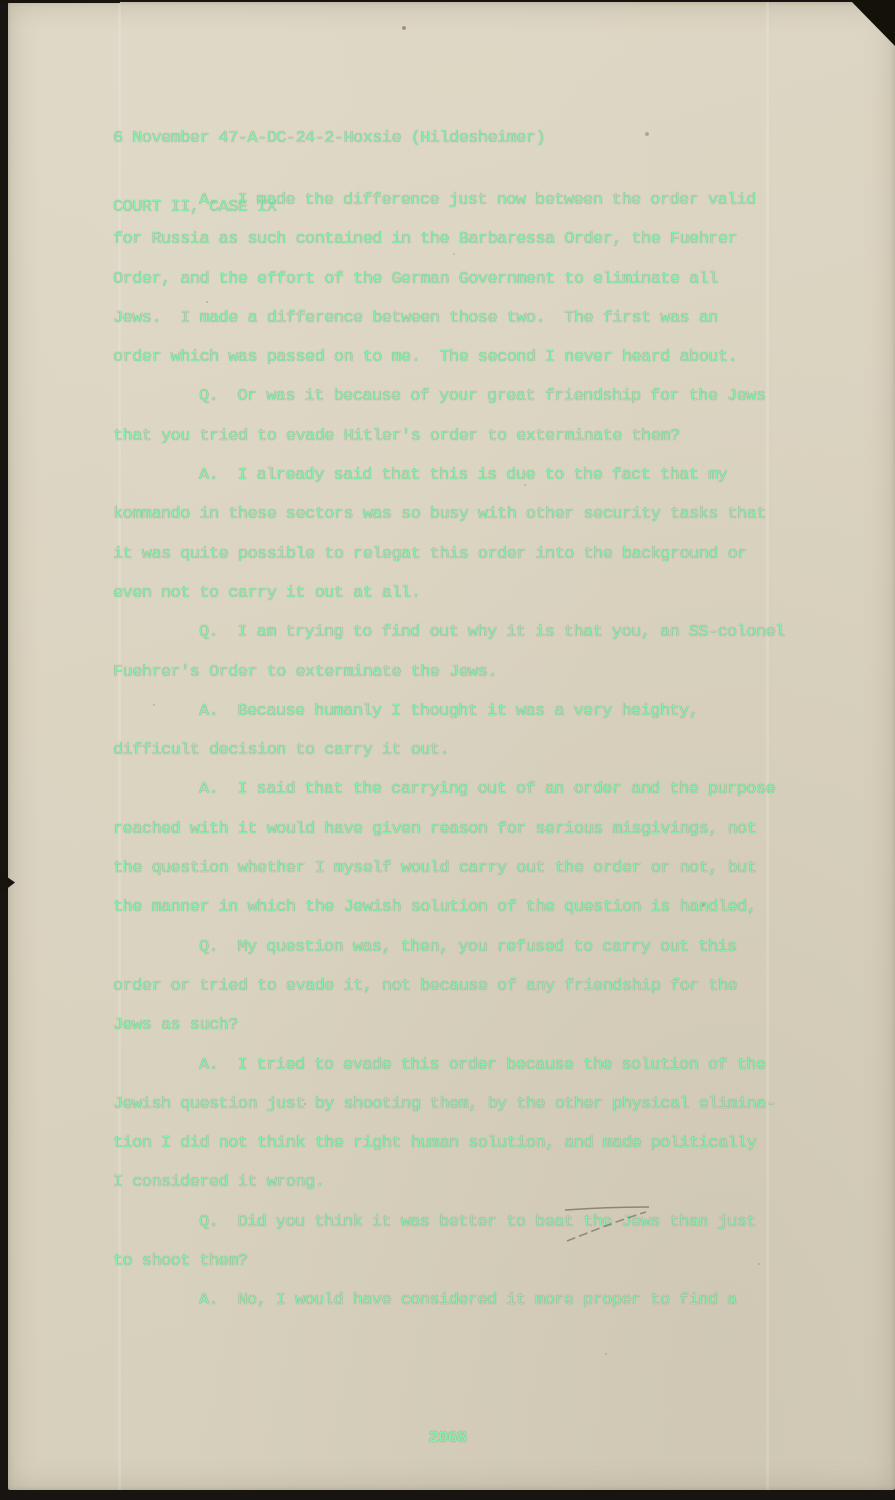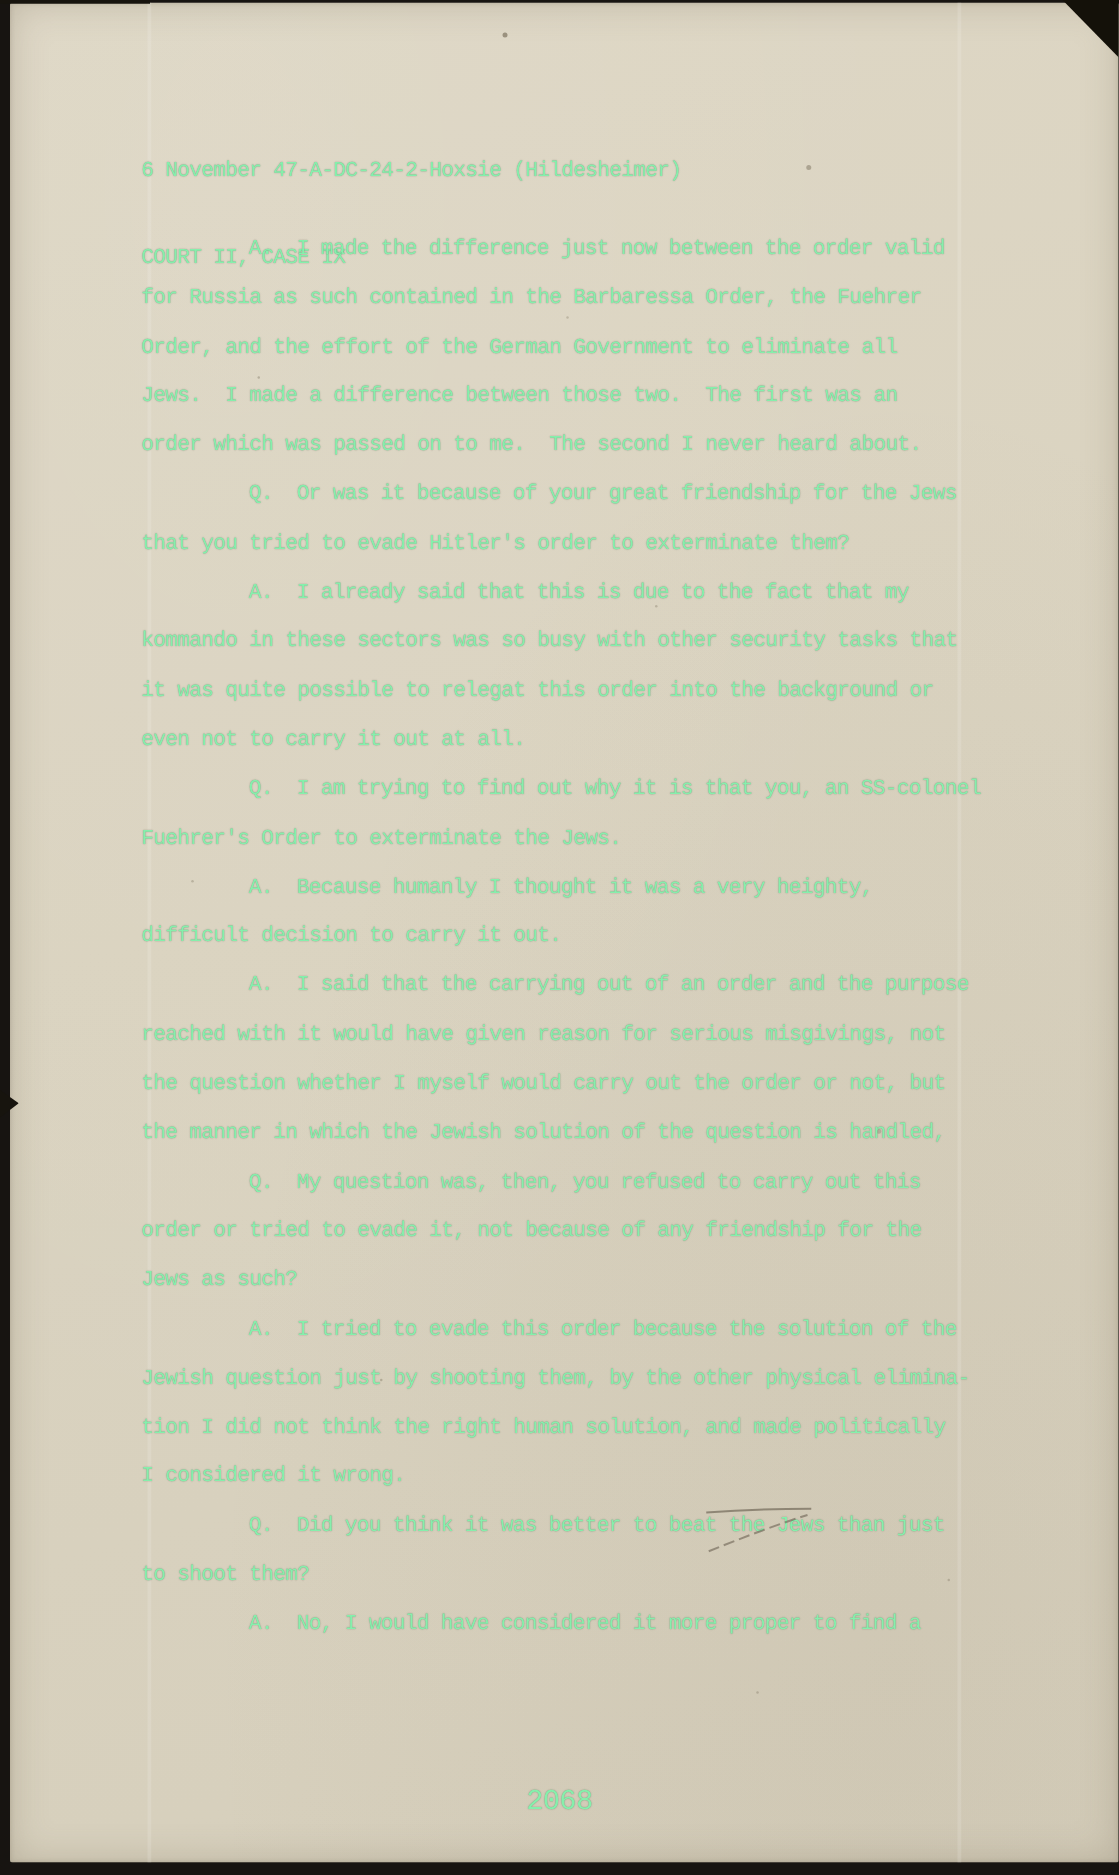--- a/index.html
+++ b/index.html
@@ -40,21 +40,21 @@
     font-size:17px;letter-spacing:-0.6px;line-height:23px;white-space:pre;
   }
   .body-text{
     position:absolute;left:113px;top:180px;width:720px;
     font-size:17px;letter-spacing:-0.6px;line-height:39.3px;
   }
   .line{white-space:pre;}
   .line.first{padding-left:86px;font-family:Liberation Mono, monospace;}
   .page-number{
     position:absolute;left:0;top:1428px;width:100%;text-align:center;
-    font-size:23px;letter-spacing:-0.6px;
+    font-size:17px;letter-spacing:-0.6px;font-weight:bold;
   }
   .pencil{position:absolute;left:0;top:0;pointer-events:none;}
   .specks{position:absolute;left:1px;top:1px;width:2px;height:2px;border-radius:50%;
     background:rgba(105,95,75,0.0);
     box-shadow:
       402px 26px 0 1px rgba(100,90,70,0.55),
       205px 300px 0 0 rgba(110,100,80,0.35),
       523px 483px 0 0 rgba(110,100,80,0.3),
       701px 903px 0 1px rgba(110,100,80,0.3),
       303px 1102px 0 0 rgba(110,100,80,0.35),

